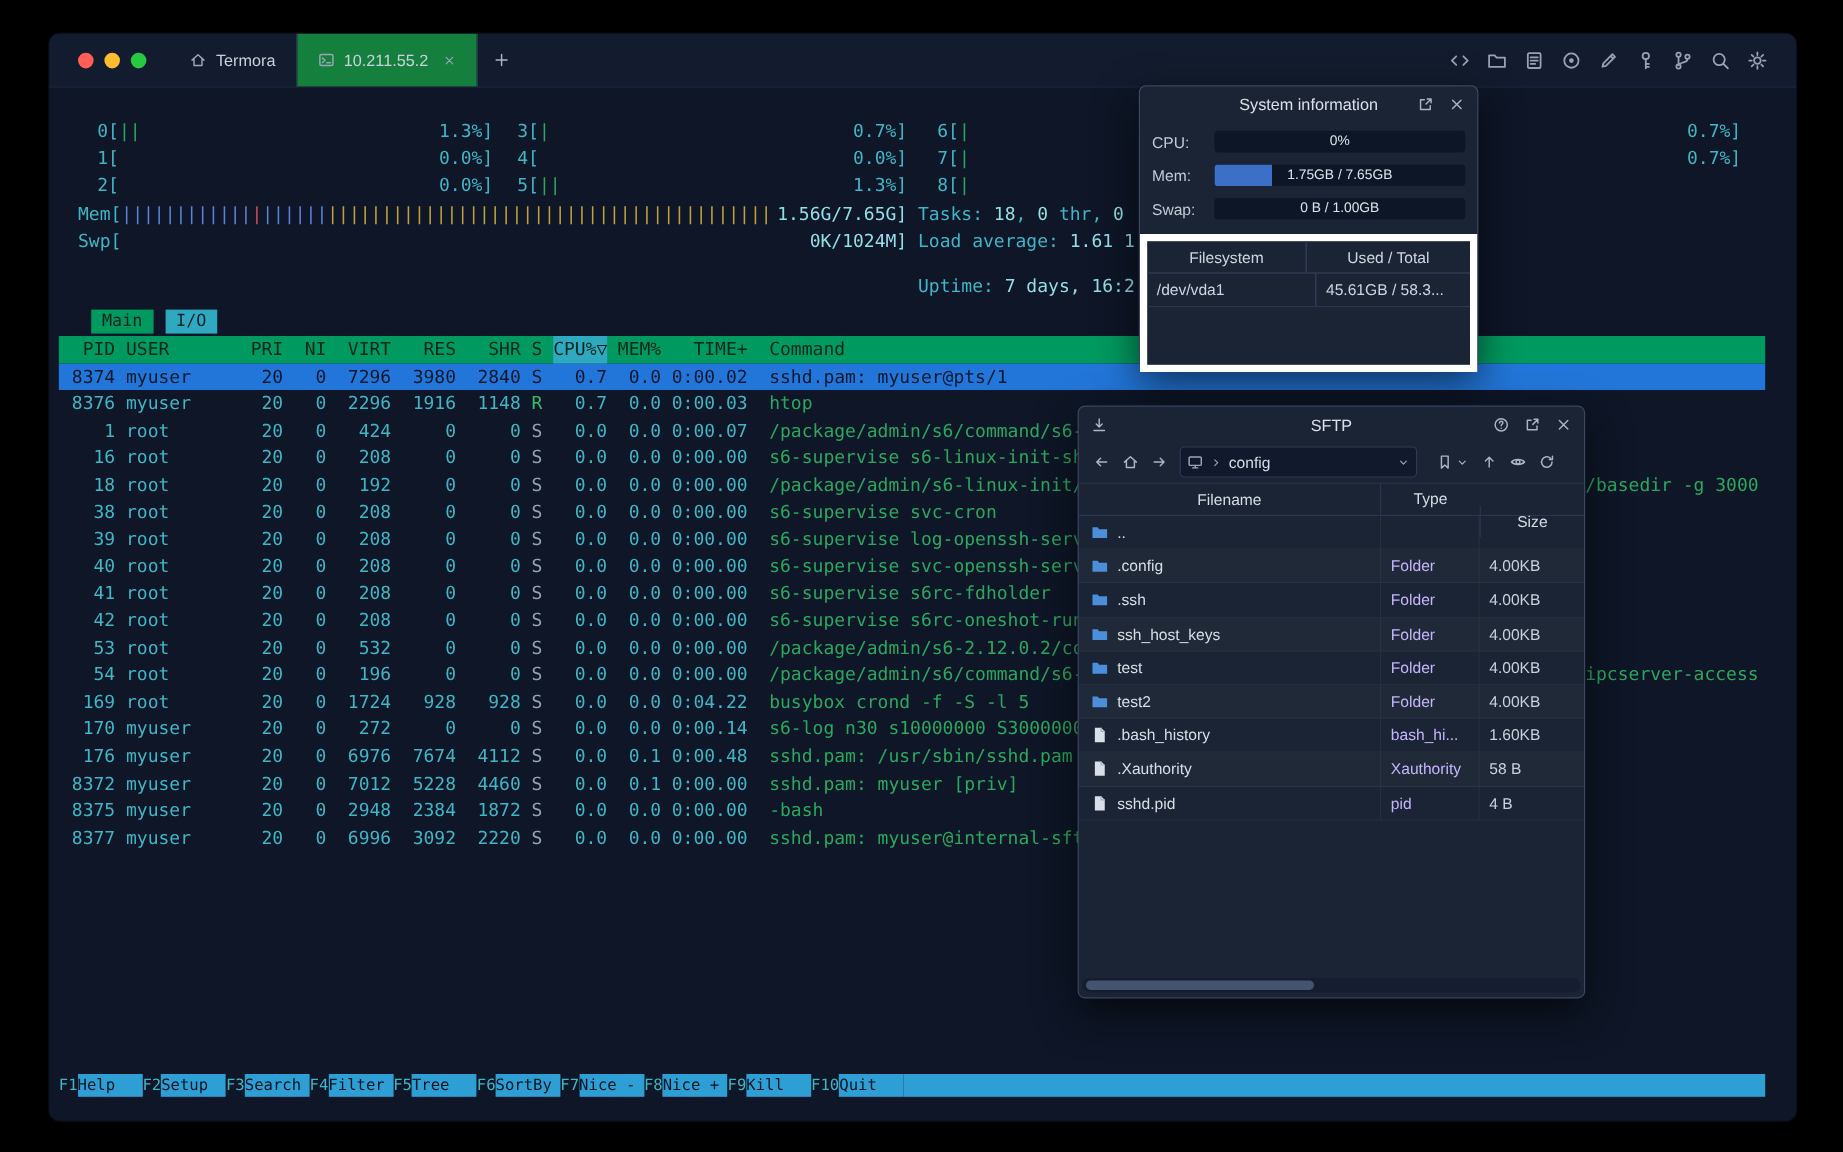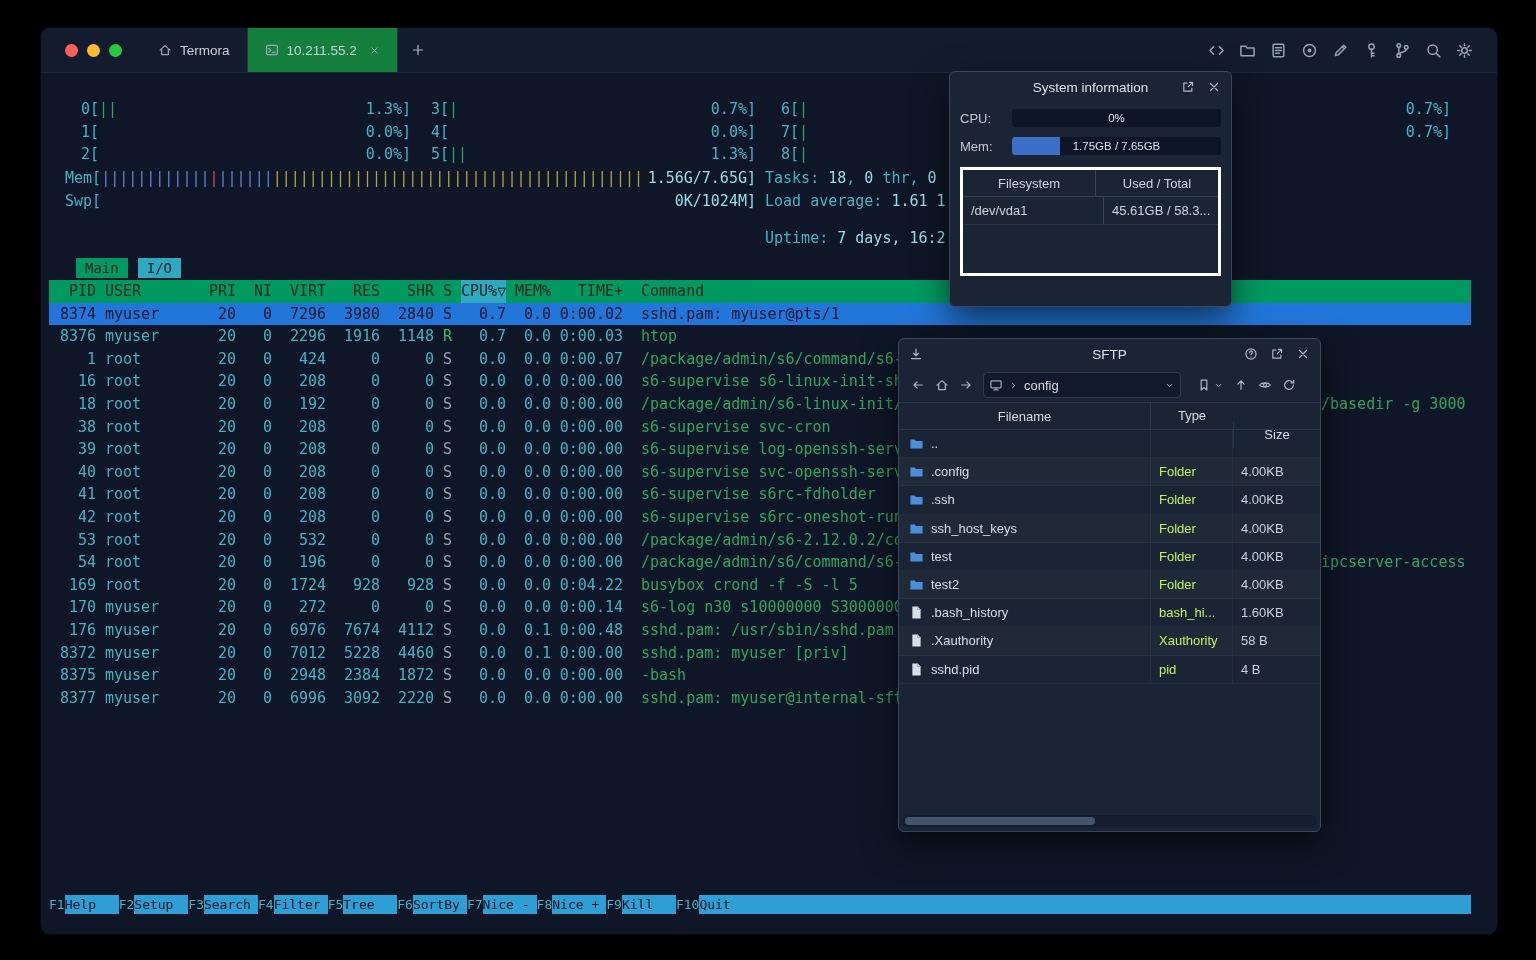--- a/index.html
+++ b/index.html
@@ -78,21 +78,21 @@
   .pt-text{position:absolute;left:0;right:0;text-align:center;font-size:13.5px;color:#dbe1ea;}
   .pt-icons{margin-left:auto;display:flex;gap:12px;color:#a9b4c4;z-index:2;}
   .pt-left{display:flex;color:#a9b4c4;z-index:2;}
   .sysinfo{left:908px;top:43px;width:281px;height:234px;}
   .si-body{padding:2px 10px 0;}
   .si-row{display:flex;align-items:center;height:28px;}
   .si-label{width:52px;color:#c2cad6;}
   .si-bar{flex:1;height:18px;background:#0d1626;border-radius:3px;position:relative;overflow:hidden;}
   .si-fill{position:absolute;left:0;top:0;bottom:0;background:var(--mem-fill,#3b6fc8);}
   .si-val{position:absolute;inset:0;text-align:center;font-size:11.5px;line-height:18px;color:#dde3ec;}
-  .fs-table{margin:7px 10px 0;border:3px solid #ffffff;height:103px;}
+  .fs-table{margin:7px 0 0;border:6px solid #ffffff;height:103px;}
   .fs-head{display:flex;height:26px;border-bottom:1px solid #34415c;}
   .fs-h1{width:132px;border-right:1px solid #34415c;display:flex;align-items:center;justify-content:center;}
   .fs-h2{flex:1;display:flex;align-items:center;justify-content:center;}
   .fs-row{display:flex;height:27px;border-bottom:1px solid #2a3650;}
   .fs-c1{width:132px;border-right:1px solid #34415c;padding-left:8px;display:flex;align-items:center;}
   .fs-c2{flex:1;padding-left:8px;display:flex;align-items:center;white-space:nowrap;overflow:hidden;}
   
   .sftp{left:857px;top:310px;width:421px;height:492px;}
   .sftp-nav{display:flex;align-items:center;gap:10px;height:32px;padding:0 12px;color:#a9b4c4;}
   .crumb{display:flex;align-items:center;height:24px;background:#101a2c;border:1px solid #2e3a54;
@@ -104,21 +104,21 @@
   .sftp-head{display:flex;height:26px;border-top:1px solid #2a3650;border-bottom:1px solid #2a3650;
              align-items:center;color:#d6dce6;}
   .sh-name{width:251px;text-align:center;}
   .sh-type{width:82px;text-align:center;border-left:1px solid #2a3650;line-height:26px;height:26px;}
   .sh-size{flex:1;text-align:center;border-left:1px solid #2a3650;line-height:26px;height:26px;margin-top:37px;}
   .srow{display:flex;height:27.2px;align-items:center;border-bottom:1px solid rgba(255,255,255,.045);}
   .srow:nth-child(even){background:rgba(255,255,255,.025);}
   .s-name{width:251px;display:flex;align-items:center;gap:7px;padding-left:10px;box-sizing:border-box;color:#d8dee8;}
   .s-ic{display:inline-flex;} .s-ic svg{width:15px;height:15px;}
   .s-type{width:82px;padding-left:8px;box-sizing:border-box;border-left:1px solid rgba(255,255,255,.05);
-          height:100%;display:flex;align-items:center;color:#bef264;white-space:nowrap;overflow:hidden;}
+          height:100%;display:flex;align-items:center;color:#c4b5fd;white-space:nowrap;overflow:hidden;}
   .s-size{flex:1;padding-left:8px;box-sizing:border-box;border-left:1px solid rgba(255,255,255,.05);
           height:100%;display:flex;align-items:center;color:#c9d1dd;}
   .sftp-scroll{position:absolute;left:3px;right:3px;bottom:4px;height:12px;background:#141e30;border-radius:6px;}
   .sthumb{position:absolute;left:3px;top:2px;width:190px;height:8px;background:#46536e;border-radius:4px;}
 </style>
 </head>
 <body>
 
 <div class="window">
 
@@ -559,20 +559,27 @@
         <span class="si-bar">
           <span class="si-fill" style="width: 0%;"></span>
           <span class="si-val">0%</span>
         </span>
       </div>
       <div class="si-row">
         <span class="si-label">Mem:</span>
         <span class="si-bar">
           <span class="si-fill" style="width: 23%;"></span>
           <span class="si-val">1.75GB / 7.65GB</span>
+        </span>
+      </div>
+      <div class="si-row">
+        <span class="si-label">Swap:</span>
+        <span class="si-bar">
+          <span class="si-fill" style="width: 0%;"></span>
+          <span class="si-val">0 B / 1.00GB</span>
         </span>
       </div>
     </div>
     <div class="fs-table">
       <div class="fs-head">
         <span class="fs-h1">Filesystem</span>
         <span class="fs-h2">Used / Total</span>
       </div>
       <div class="fs-row">
         <span class="fs-c1">/dev/vda1</span>

